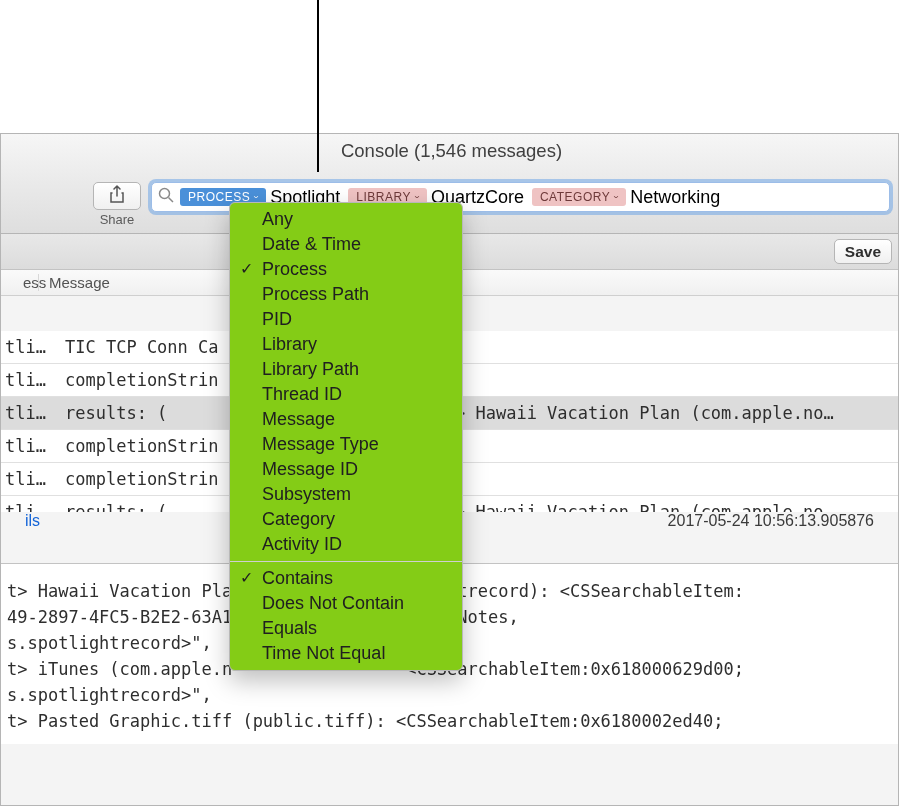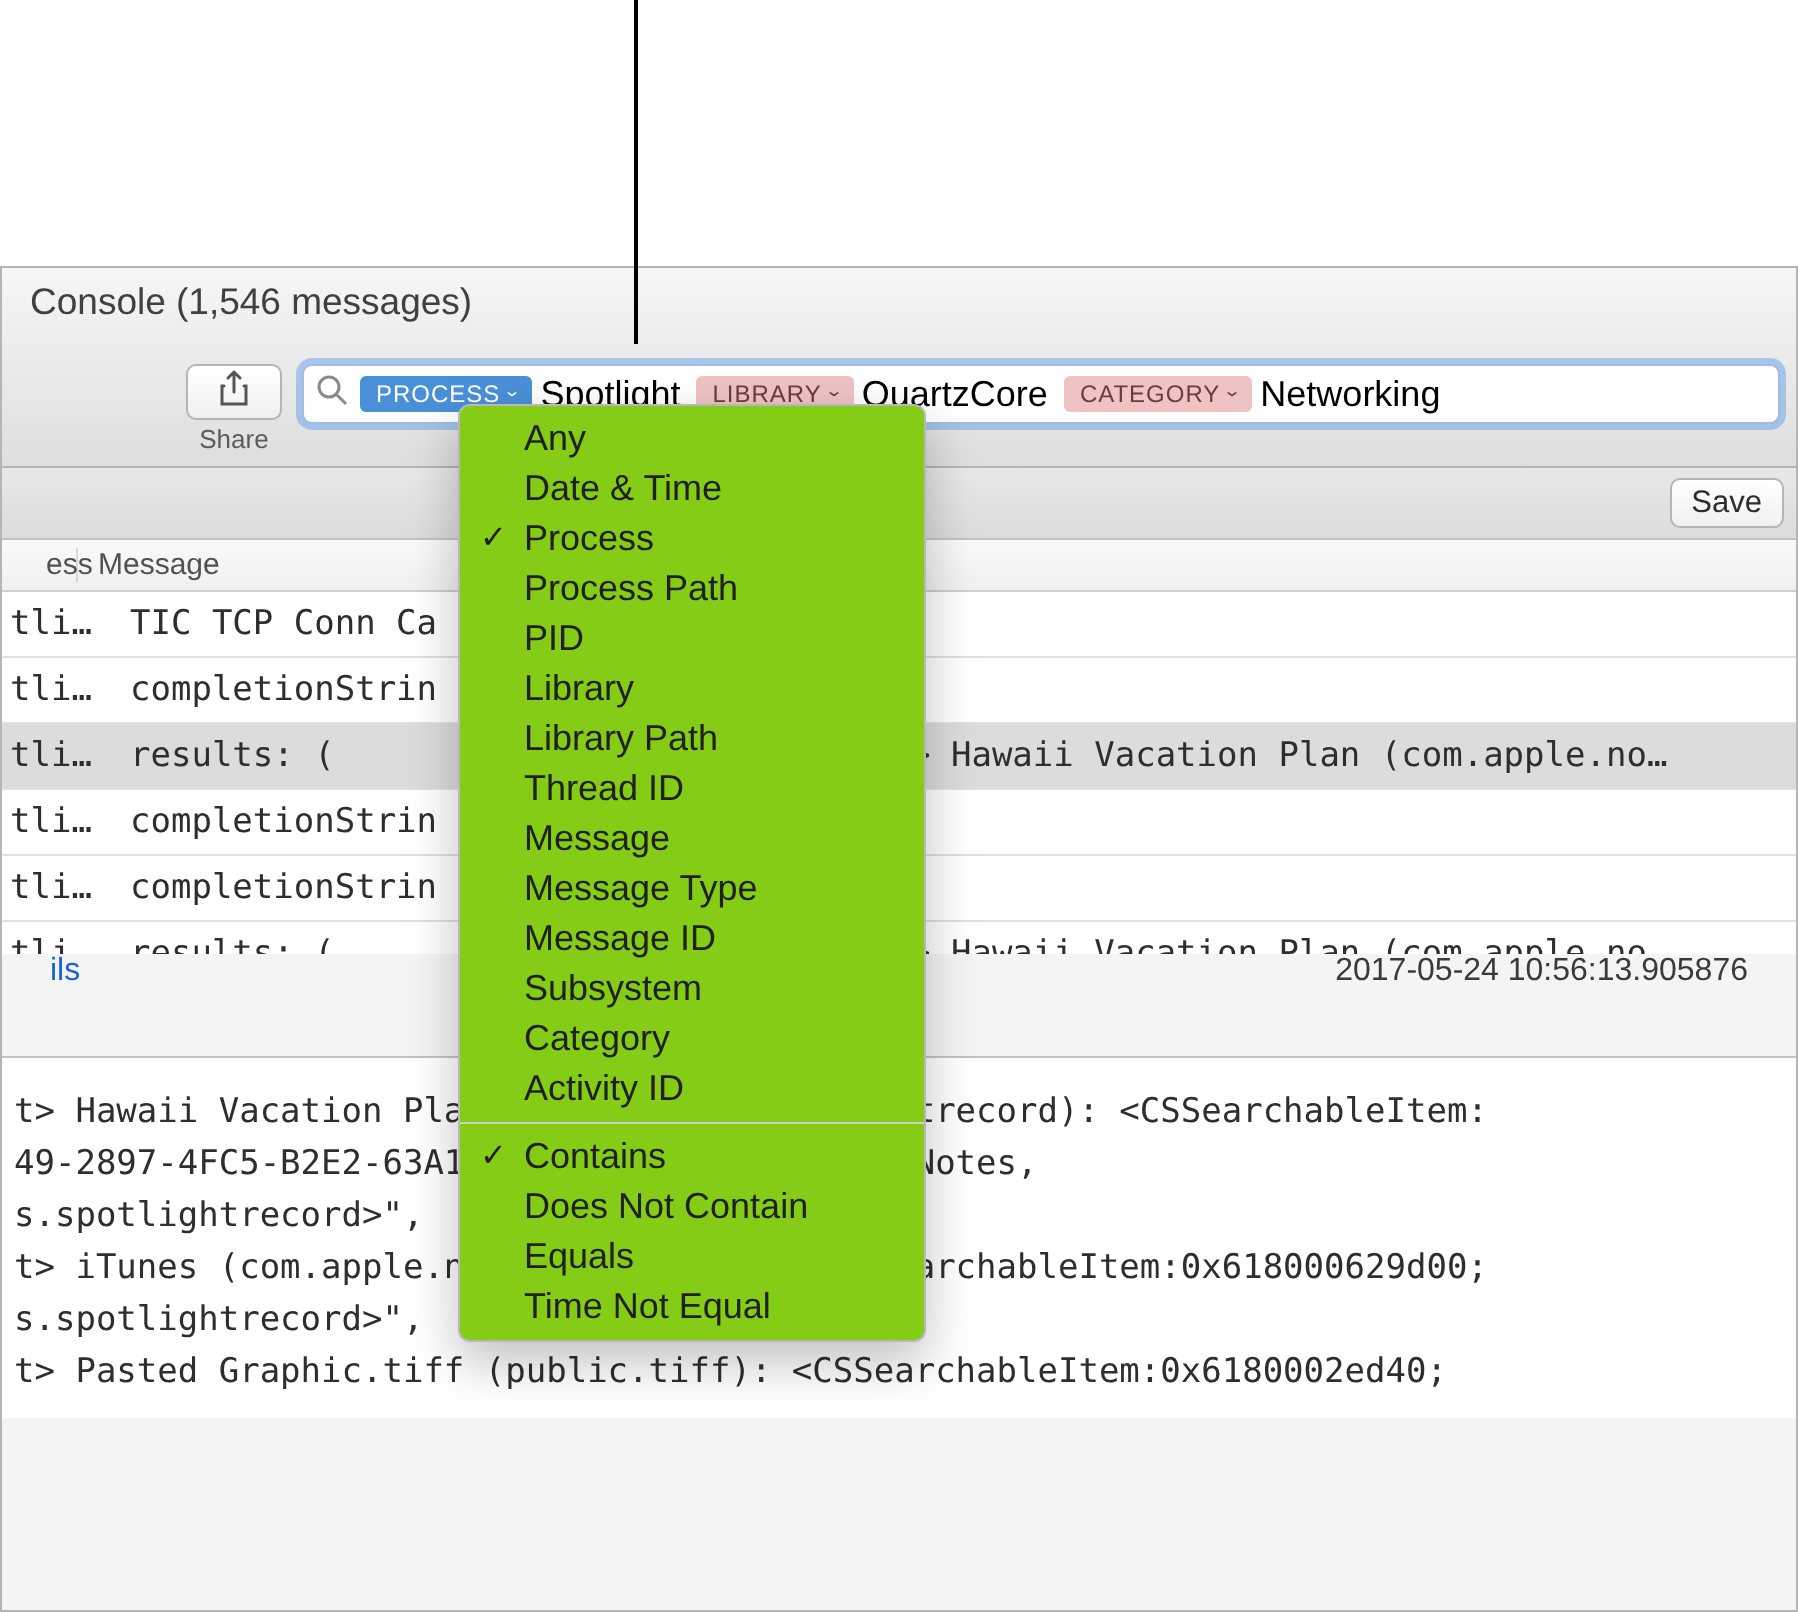--- a/index.html
+++ b/index.html
@@ -32,20 +32,21 @@
       bottom: 0;
       background: #f4f4f4;
       border: 1px solid #b5b5b5;
     }
 
     .titlebar {
       padding: 6px 10px 20px 14px;
       font-size: 18.5px;
       color: #404040;
       background: linear-gradient(#f6f6f6,#eaeaea);
+      text-align: center;
     }
 
     .toolbar {
       display: flex;
       align-items: flex-start;
       padding: 0px 8px 6px 8px;
       background: linear-gradient(#eaeaea,#dedede);
       border-bottom: 1px solid #b5b5b5;
       gap: 10px;
     }
@@ -128,21 +129,21 @@
       position: absolute;
       right: 6px;
       top: 5px;
       height: 25px;
       padding: 0 10px;
       background: linear-gradient(#ffffff,#f0f0f0);
       border: 1px solid #b5b5b5;
       border-radius: 5px;
       font-size: 15.5px;
       color: #2e2e2e;
-      display:flex;align-items:center;
+      display:flex;align-items:center;font-weight:bold;
     }
 
     .cols-header {
       display: flex;
       background: linear-gradient(#fafafa,#f0f0f0);
       border-bottom: 1px solid #cfcfcf;
       font-size: 15px;
       color: #525252;
       height: 26px;
       align-items: center;
@@ -283,21 +284,21 @@
 
   <div class="secondary-bar">
     <div class="save-btn">Save</div>
   </div>
 
   <div class="cols-header">
     <div class="c1">ess</div>
     <div class="c2">Message</div>
   </div>
 
-  <div class="rows" id="rows" style="height: 181px; overflow: hidden;">
+  <div class="rows" id="rows" style="height: 181px; overflow: hidden; margin-top: 35px;">
       <div class="row">
         <div class="p1">tli…</div>
         <div class="p2">
           <span style="width: 160px; display: inline-block; overflow: hidden;">TIC TCP Conn Ca</span>
           <span class="gap" style="width: 230px;"></span>
           <span>]</span>
         </div>
       </div>
       <div class="row">
         <div class="p1">tli…</div>

